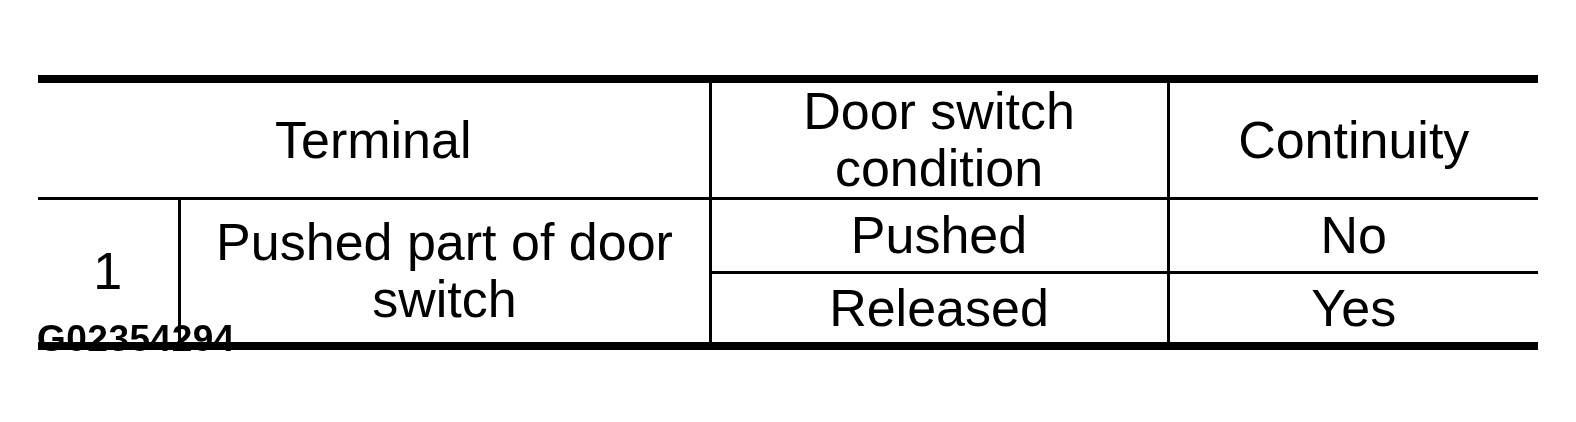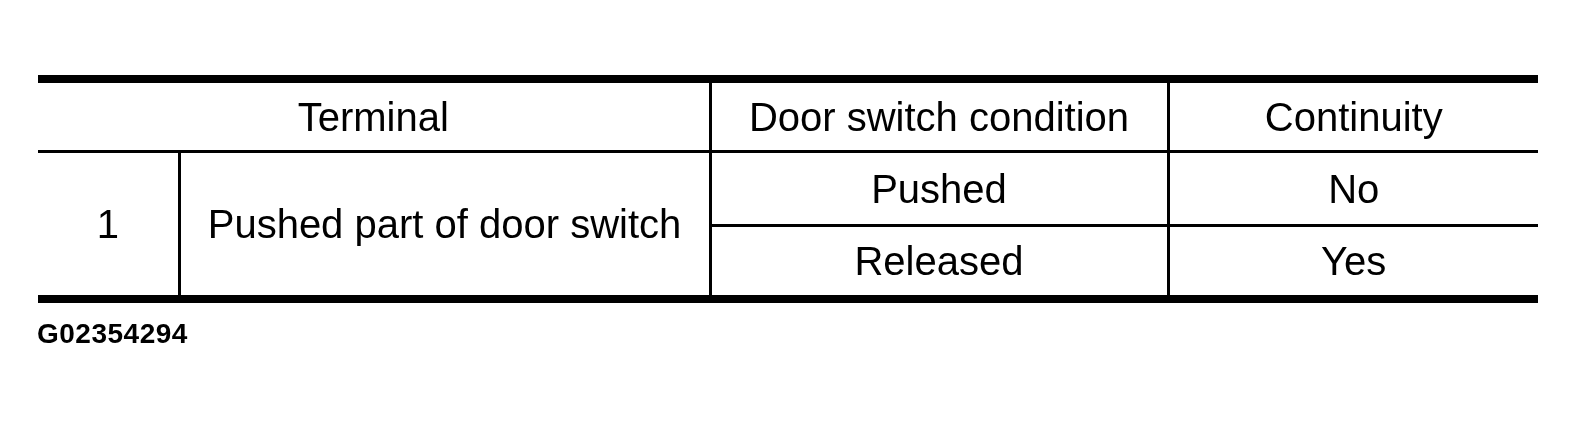--- a/index.html
+++ b/index.html
@@ -31,36 +31,36 @@
   }
   table.spec col.c-terminal-no   { width: 141px; }
   table.spec col.c-terminal-desc { width: 531px; }
   table.spec col.c-condition     { width: 458px; }
   table.spec col.c-continuity    { width: 370px; }
   table.spec th, table.spec td {
     padding: 0;
     margin: 0;
     text-align: center;
     vertical-align: middle;
-    font-size: 40px;
+    font-size: 52px;
     font-weight: 400;
     line-height: 1.1;
     color: #000000;
     background: #ffffff;
   }
   tr.header-row th { height: 67px; }
   tr.sub-row-1 td  { height: 71px; }
   tr.sub-row-2 td  { height: 68px; margin-left: 40px; }
   .b-r { border-right: 3px solid #000000; }
   .b-b { border-bottom: 3px solid #000000; }
   .figure-id {
     position: absolute;
     left: 37px;
     top: 318px;
-    font-size: 28px;
+    font-size: 37px;
     font-weight: 700;
     letter-spacing: 0.5px;
     color: #000000;
   }
 </style>
 </head>
 <body>
 
 <div class="page">
 

